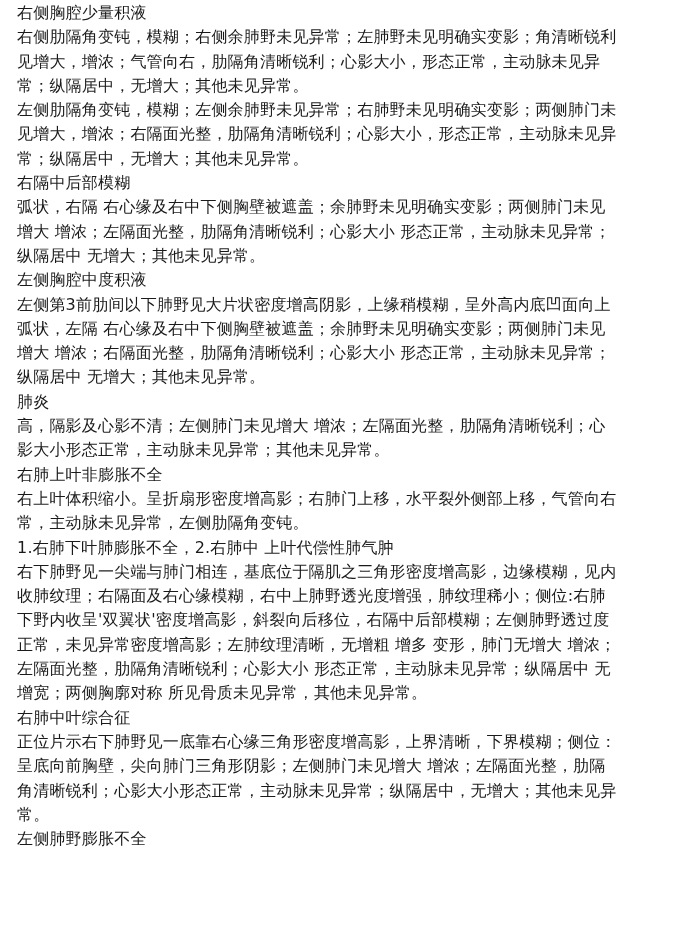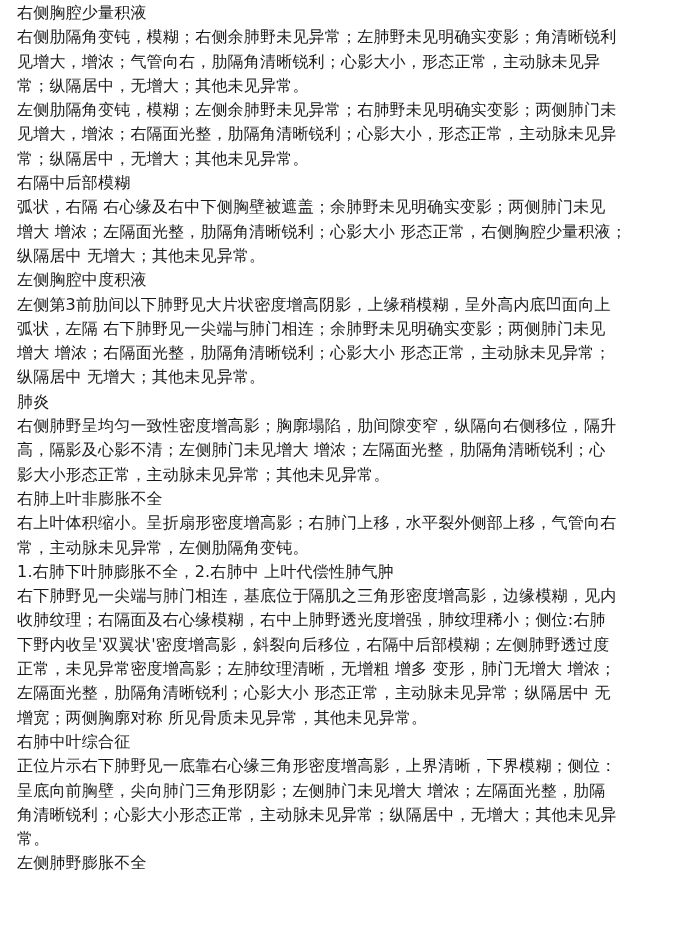--- a/index.html
+++ b/index.html
@@ -43,35 +43,34 @@
 
   <section>
     <div class="line">左侧肋隔角变钝，模糊；左侧余肺野未见异常；右肺野未见明确实变影；两侧肺门未</div>
     <div class="line">见增大，增浓；右隔面光整，肋隔角清晰锐利；心影大小，形态正常，主动脉未见异</div>
     <div class="line">常；纵隔居中，无增大；其他未见异常。</div>
   </section>
 
   <section>
     <div class="line">右隔中后部模糊</div>
     <div class="line">弧状，右隔 右心缘及右中下侧胸壁被遮盖；余肺野未见明确实变影；两侧肺门未见</div>
-    <div class="line">增大 增浓；左隔面光整，肋隔角清晰锐利；心影大小 形态正常，右侧胸腔少量积液；</div>
+    <div class="line">增大 增浓；左隔面光整，肋隔角清晰锐利；心影大小 形态正常，主动脉未见异常；</div>
     <div class="line">纵隔居中 无增大；其他未见异常。</div>
   </section>
 
   <section>
     <div class="line">左侧胸腔中度积液</div>
     <div class="line">左侧第3前肋间以下肺野见大片状密度增高阴影，上缘稍模糊，呈外高内底凹面向上</div>
-    <div class="line">弧状，左隔 右下肺野见一尖端与肺门相连；余肺野未见明确实变影；两侧肺门未见</div>
+    <div class="line">弧状，左隔 右心缘及右中下侧胸壁被遮盖；余肺野未见明确实变影；两侧肺门未见</div>
     <div class="line">增大 增浓；右隔面光整，肋隔角清晰锐利；心影大小 形态正常，主动脉未见异常；</div>
     <div class="line">纵隔居中 无增大；其他未见异常。</div>
   </section>
 
   <section>
     <div class="line">肺炎</div>
-    <div class="line">右侧肺野呈均匀一致性密度增高影；胸廓塌陷，肋间隙变窄，纵隔向右侧移位，隔升</div>
     <div class="line">高，隔影及心影不清；左侧肺门未见增大 增浓；左隔面光整，肋隔角清晰锐利；心</div>
     <div class="line">影大小形态正常，主动脉未见异常；其他未见异常。</div>
   </section>
 
   <section>
     <div class="line">右肺上叶非膨胀不全</div>
     <div class="line">右上叶体积缩小。呈折扇形密度增高影；右肺门上移，水平裂外侧部上移，气管向右</div>
     <div class="line">常，主动脉未见异常，左侧肋隔角变钝。</div>
   </section>
 

